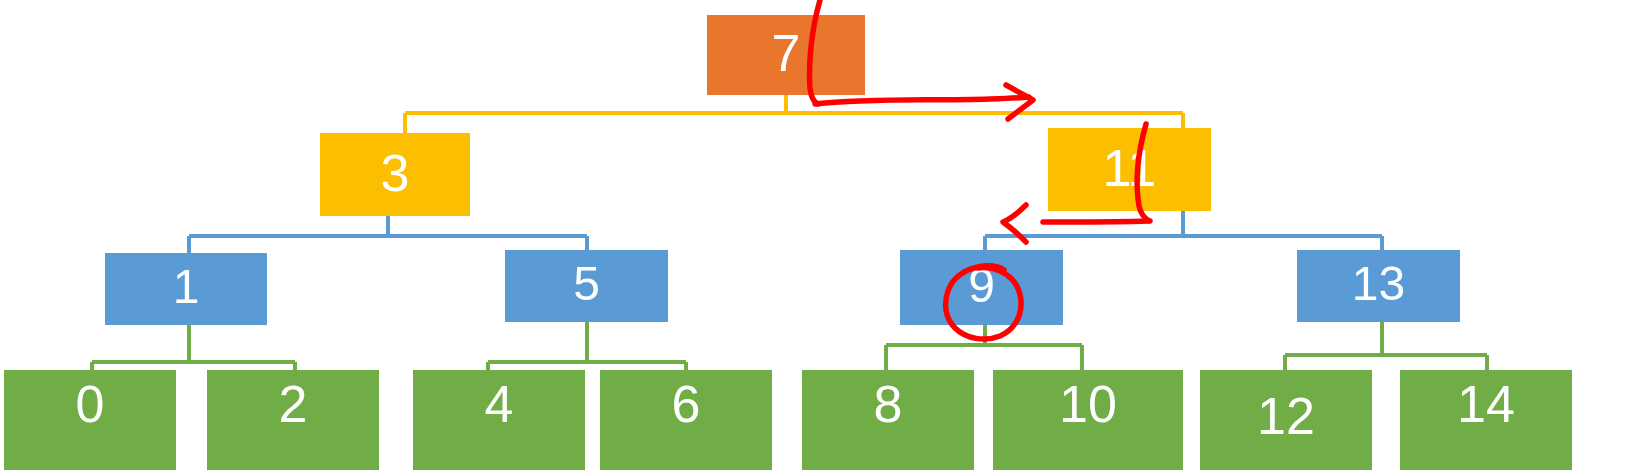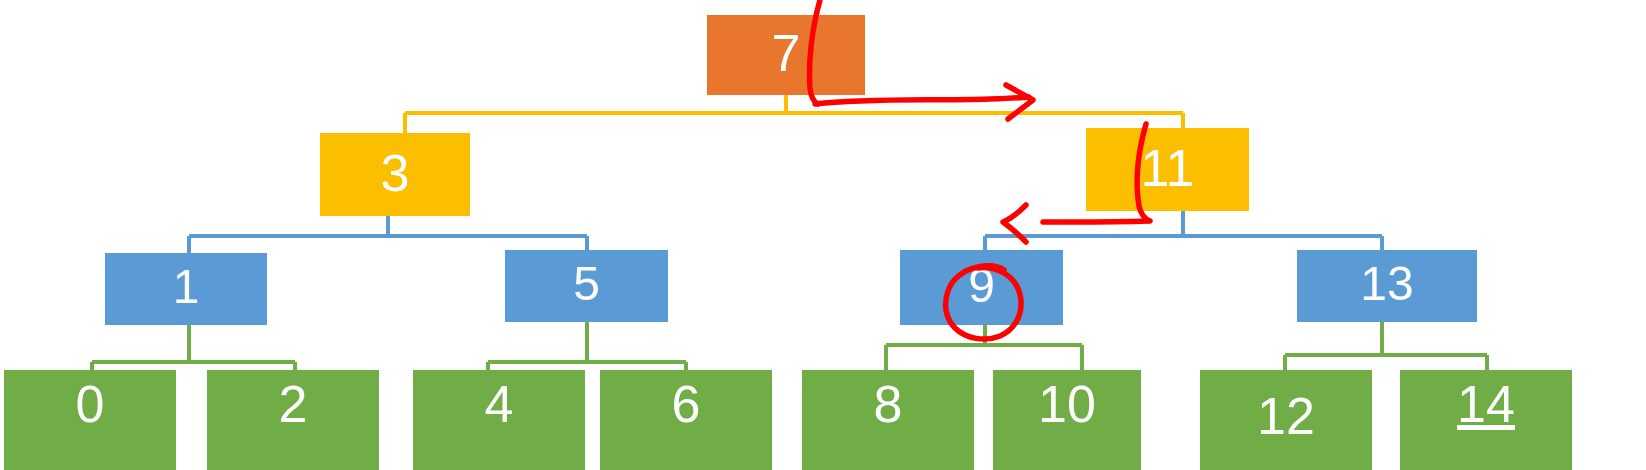--- a/index.html
+++ b/index.html
@@ -115,60 +115,60 @@
     </g>
   </svg>
 
   <div class="node lvl0" style="left:707px; top:15px; width:158px; height:80px; background:#E8762C;">
     <span class="node-label">7</span>
   </div>
 
   <div class="node lvl1" style="left:320px; top:133px; width:150px; height:83px; background:#FCBF00;">
     <span class="node-label">3</span>
   </div>
-  <div class="node lvl1" style="left:1086px; top:128px; width:163px; height:83px; background:#FCBF00;">
+  <div class="node lvl1" style="left:1048px; top:128px; width:163px; height:83px; background:#FCBF00;">
     <span class="node-label">11</span>
   </div>
 
   <div class="node lvl2" style="left:105px; top:253px; width:162px; height:72px; background:#5B9BD5;">
     <span class="node-label">1</span>
   </div>
   <div class="node lvl2" style="left:505px; top:250px; width:163px; height:72px; background:#5B9BD5;">
     <span class="node-label">5</span>
   </div>
   <div class="node lvl2" style="left:900px; top:250px; width:163px; height:75px; background:#5B9BD5;">
     <span class="node-label">9</span>
   </div>
-  <div class="node lvl2" style="left:1297px; top:250px; width:180px; height:72px; background:#5B9BD5;">
+  <div class="node lvl2" style="left:1297px; top:250px; width:163px; height:72px; background:#5B9BD5;">
     <span class="node-label">13</span>
   </div>
 
   <div class="node lvl3" style="left:4px; top:370px; width:172px; height:100px; background:#70AD47;">
     <span class="node-label" style="transform:translateY(-16px);">0</span>
   </div>
   <div class="node lvl3" style="left:207px; top:370px; width:172px; height:100px; background:#70AD47;">
     <span class="node-label" style="transform:translateY(-16px);">2</span>
   </div>
   <div class="node lvl3" style="left:413px; top:370px; width:172px; height:100px; background:#70AD47;">
     <span class="node-label" style="transform:translateY(-16px);">4</span>
   </div>
   <div class="node lvl3" style="left:600px; top:370px; width:172px; height:100px; background:#70AD47;">
     <span class="node-label" style="transform:translateY(-16px);">6</span>
   </div>
   <div class="node lvl3" style="left:802px; top:370px; width:172px; height:100px; background:#70AD47;">
     <span class="node-label" style="transform:translateY(-16px);">8</span>
   </div>
-  <div class="node lvl3" style="left:993px; top:370px; width:148px; height:100px; background:#70AD47;">
+  <div class="node lvl3" style="left:993px; top:370px; width:190px; height:100px; background:#70AD47;">
     <span class="node-label" style="transform:translateY(-16px);">10</span>
   </div>
   <div class="node lvl3" style="left:1200px; top:370px; width:172px; height:100px; background:#70AD47;">
     <span class="node-label" style="transform:translateY(-16px);margin-top:24px;">12</span>
   </div>
   <div class="node lvl3" style="left:1400px; top:370px; width:172px; height:100px; background:#70AD47;">
-    <span class="node-label" style="transform:translateY(-16px);text-decoration:underline;">14</span>
+    <span class="node-label" style="transform:translateY(-16px);">14</span>
   </div>
 
   <svg class="ink" viewBox="0 0 1646 470" preserveAspectRatio="none">
     <g fill="none" stroke="#FF0000" stroke-width="5.5" stroke-linecap="round" stroke-linejoin="round">
 
       <g>
         <path d="M 820 0 C 812 28, 808 62, 810 88 C 811 98, 814 102, 818 104"></path>
         <path d="M 815 104 C 870 98, 930 101, 990 99 C 1005 98.5, 1018 98, 1029 97"></path>
         <path d="M 1006 85 L 1033 100 L 1008 119"></path>
       </g>

